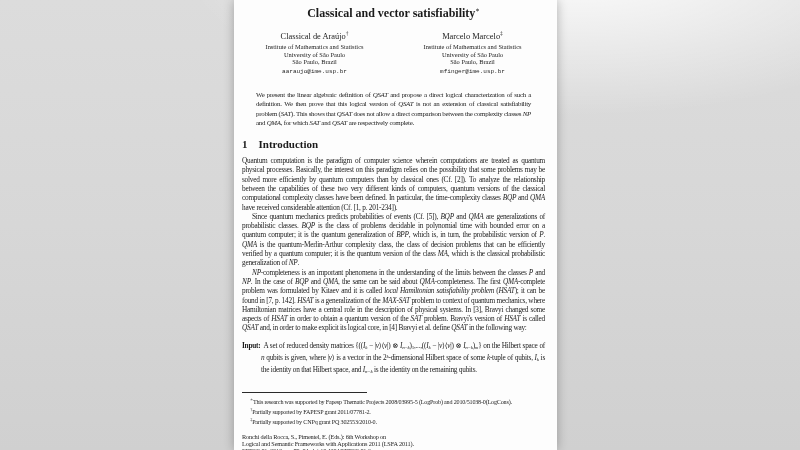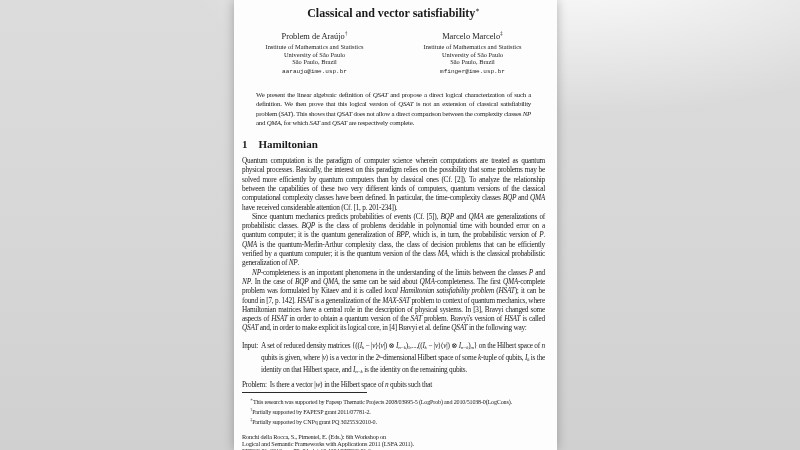--- a/index.html
+++ b/index.html
@@ -39,70 +39,69 @@
   .section-num{margin-right:11px;}
 
   .body-text{margin-top:6px;font-size:7.3px;line-height:9.3px;
              text-align:justify;letter-spacing:-0.24px;}
   .para-indent{text-indent:10px;}
 
   .labeled{font-size:7.3px;line-height:9.5px;text-align:justify;letter-spacing:-0.24px;
            padding-left:19px;text-indent:-19px;}
   .input-block{margin-top:8px;}
   .problem-block{margin-top:4px;}
-  .block-label{font-weight:normal;margin-right:3px;}
+  .block-label{font-weight:bold;margin-right:3px;}
 
   .bottom{position:absolute;left:8px;right:12px;top:392px;}
   .fn-rule{width:125px;border-top:1px solid #2a2a2a;height:0;}
   .footnotes{margin-top:2.5px;font-size:6.1px;line-height:7.1px;letter-spacing:-0.18px;}
   .footnote{padding-left:8px;}
   .footnote sup{font-size:4.6px;}
   .footer{margin-top:7px;font-size:6.3px;line-height:7.2px;letter-spacing:-0.18px;}
   .doi{color:#1b1b1b;}
 </style>
 </head>
 <body>
 
 <div class="sheet">
 
   <div class="title"><span>Classical and vector satisfiability</span><sup>∗</sup></div>
 
   <div class="authors">
     <div class="author">
-      <div class="author-name"><span>Problem de Araújo</span><sup>†</sup></div>
+      <div class="author-name"><span>Classical de Araújo</span><sup>†</sup></div>
       <div class="affil affil-first">Institute of Mathematics and Statistics</div>
       <div class="affil">University of São Paulo</div>
       <div class="affil">São Paulo, Brazil</div>
       <div class="email">aaraujo@ime.usp.br</div>
     </div>
     <div class="author">
       <div class="author-name"><span>Marcelo Marcelo</span><sup>‡</sup></div>
       <div class="affil affil-first">Institute of Mathematics and Statistics</div>
       <div class="affil">University of São Paulo</div>
       <div class="affil">São Paulo, Brazil</div>
       <div class="email">mfinger@ime.usp.br</div>
     </div>
   </div>
 
   <div class="abstract"><span>We present the linear algebraic definition of </span><span class="it">QSAT</span><span> and propose a direct logical characterization of such a definition. We then prove that this logical version of </span><span class="it">QSAT</span><span> is not an extension of classical satisfiability problem (</span><span class="it">SAT</span><span>). This shows that </span><span class="it">QSAT</span><span> does not allow a direct comparison between the complexity classes </span><span class="it">NP</span><span> and </span><span class="it">QMA</span><span>, for which </span><span class="it">SAT</span><span> and </span><span class="it">QSAT</span><span> are respectively complete.</span></div>
 
   <div class="section-h">
     <span class="section-num">1</span>
-    <span>Hamiltonian</span>
+    <span>Introduction</span>
   </div>
 
   <div class="body-text">
     <div><span>Quantum computation is the paradigm of computer science wherein computations are treated as quantum physical processes. Basically, the interest on this paradigm relies on the possibility that some problems may be solved more efficiently by quantum computers than by classical ones (Cf. [2]). To analyze the relationship between the capabilities of these two very different kinds of computers, quantum versions of the classical computational complexity classes have been defined. In particular, the time-complexity classes </span><span class="it">BQP</span><span> and </span><span class="it">QMA</span><span> have received considerable attention (Cf. [1, p. 201-234]).</span></div>
     <div class="para-indent"><span>Since quantum mechanics predicts probabilities of events (Cf. [5]), </span><span class="it">BQP</span><span> and </span><span class="it">QMA</span><span> are generalizations of probabilistic classes. </span><span class="it">BQP</span><span> is the class of problems decidable in polynomial time with bounded error on a quantum computer; it is the quantum generalization of </span><span class="it">BPP</span><span>, which is, in turn, the probabilistic version of </span><span class="it">P</span><span>. </span><span class="it">QMA</span><span> is the quantum-Merlin-Arthur complexity class, the class of decision problems that can be efficiently verified by a quantum computer; it is the quantum version of the class </span><span class="it">MA</span><span>, which is the classical probabilistic generalization of </span><span class="it">NP</span><span>.</span></div>
     <div class="para-indent"><span class="it">NP</span><span>-completeness is an important phenomena in the understanding of the limits between the classes </span><span class="it">P</span><span> and </span><span class="it">NP</span><span>. In the case of </span><span class="it">BQP</span><span> and </span><span class="it">QMA</span><span>, the same can be said about </span><span class="it">QMA</span><span>-completeness. The first </span><span class="it">QMA</span><span>-complete problem was formulated by Kitaev and it is called </span><span class="it">local Hamiltonian satisfiability problem</span><span> (</span><span class="it">HSAT</span><span>); it can be found in [7, p. 142]. </span><span class="it">HSAT</span><span> is a generalization of the </span><span class="it">MAX-SAT</span><span> problem to context of quantum mechanics, where Hamiltonian matrices have a central role in the description of physical systems. In [3], Bravyi changed some aspects of </span><span class="it">HSAT</span><span> in order to obtain a quantum version of the </span><span class="it">SAT</span><span> problem. Bravyi's version of </span><span class="it">HSAT</span><span> is called </span><span class="it">QSAT</span><span> and, in order to make explicit its logical core, in [4] Bravyi et al. define </span><span class="it">QSAT</span><span> in the following way:</span></div>
   </div>
 
   <div class="labeled input-block"><span class="block-label">Input:</span><span><span>A set of reduced density matrices {((</span><span class="it">I</span><span class="it sb">k</span><span> − |</span><span class="it">v</span><span>⟩⟨</span><span class="it">v</span><span>|) ⊗ </span><span class="it">I</span><span class="it sb">n−k</span><span>)</span><span class="sb">1</span><span>,...,((</span><span class="it">I</span><span class="it sb">k</span><span> − |</span><span class="it">v</span><span>⟩⟨</span><span class="it">v</span><span>|) ⊗ </span><span class="it">I</span><span class="it sb">n−k</span><span>)</span><span class="it sb">m</span><span>} on the Hilbert space of </span><span class="it">n</span><span> qubits is given, where |</span><span class="it">v</span><span>⟩ is a vector in the 2</span><span class="it sp">k</span><span>-dimensional Hilbert space of some </span><span class="it">k</span><span>-tuple of qubits, </span><span class="it">I</span><span class="it sb">k</span><span> is the identity on that Hilbert space, and </span><span class="it">I</span><span class="it sb">n−k</span><span> is the identity on the remaining qubits.</span></span></div>
 
-  <div class="labeled problem-block"><span class="block-label">Problem:</span><span><span>Is there a vector |</span><span class="it">w</span><span>⟩ in the Hilbert space of </span><span class="it">n</span><span> qubits such that</span></span></div>
 
   <div class="bottom">
     <div class="fn-rule"></div>
     <div class="footnotes">
       <div class="footnote"><sup>∗</sup><span>This research was supported by Fapesp Thematic Projects 2008/03995-5 (LogProb) and 2010/51038-0(LogCons).</span></div>
       <div class="footnote"><sup>†</sup><span>Partially supported by FAPESP grant 2011/07781-2.</span></div>
       <div class="footnote"><sup>‡</sup><span>Partially supported by CNPq grant PQ 302553/2010-0.</span></div>
     </div>
     <div class="footer">
       <div>Ronchi della Rocca, S., Pimentel, E. (Eds.): 6th Workshop on</div>

